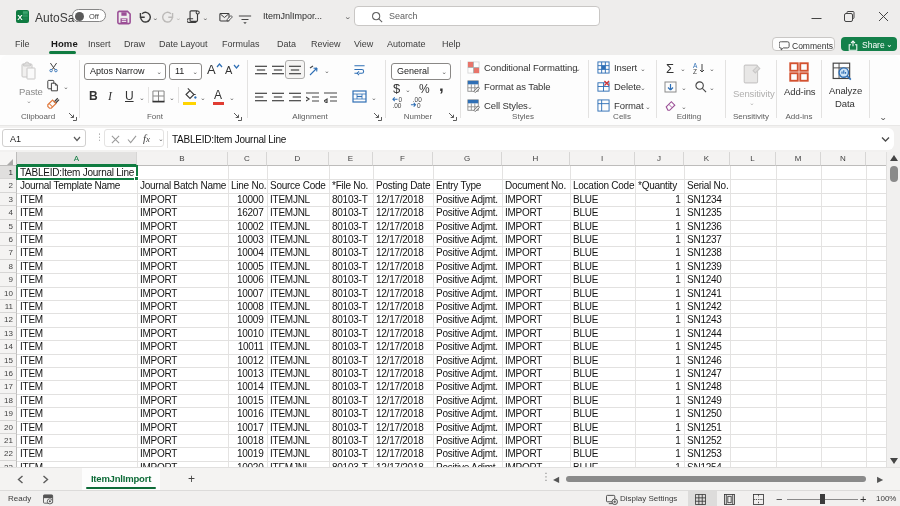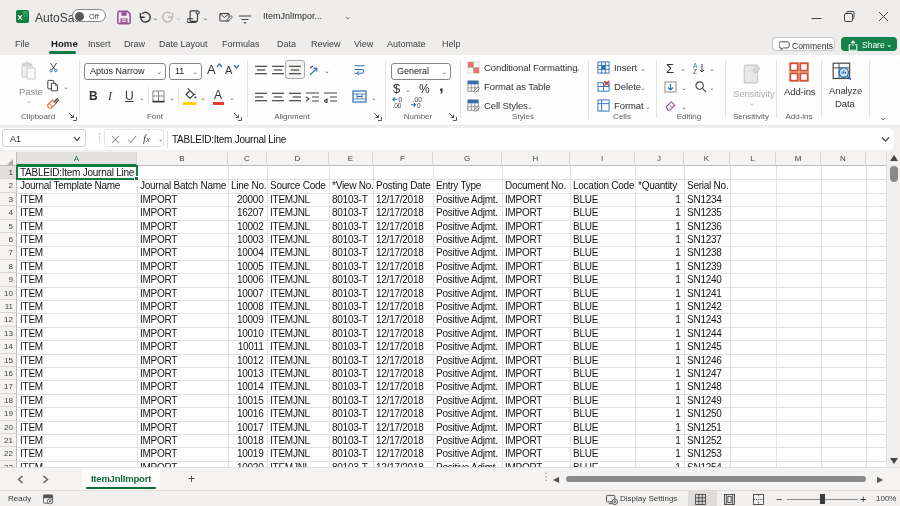--- a/index.html
+++ b/index.html
@@ -126,20 +126,27 @@
         <rect x="1" y="3" width="10.5" height="8.5" rx="1" fill="none" stroke="#3b3b3b" stroke-width="1.2"></rect>
         <path d="M1.5 3.5 L6.2 7.5 L11 3.5" fill="none" stroke="#3b3b3b" stroke-width="1.1"></path>
         <path d="M9.5 9.5 l4.2 -4.2 l1.6 1.6 l-4.2 4.2 l-2 0.4 z" fill="#fff" stroke="#3b3b3b" stroke-width="1"></path>
       </svg>
     <svg class="qat" style="left:238px; top:12px" viewBox="0 0 16 10">
         <path d="M1 1 h14 M4 5 h8" stroke="#444" stroke-width="1.2"></path>
         <path d="M6 8 l2 2 l2 -2 z" fill="#444"></path>
       </svg>
     <span id="docname">ItemJnlImpor...</span>
     <span class="chev" style="left:344px; top:12px; font-size:9px">⌄</span>
+    <div id="searchbox">
+      <svg width="12" height="12" viewBox="0 0 14 14">
+          <circle cx="6" cy="6" r="4.2" fill="none" stroke="#616161" stroke-width="1.2"></circle>
+          <path d="M9.2 9.2 L13 13" stroke="#616161" stroke-width="1.2"></path>
+        </svg>
+      <span>Search</span>
+    </div>
     <div class="winbtn" style="left:799px"><svg width="11" height="11" viewBox="0 0 11 11" style="margin-top:13px">
           <path d="M0.5 5.5 h10" stroke="#444" stroke-width="1"></path>
         </svg></div>
     <div class="winbtn" style="left:832px"><svg width="11" height="11" viewBox="0 0 11 11" style="margin-top:11px">
           <rect x="0.5" y="2.5" width="8" height="8" rx="1.5" fill="none" stroke="#444" stroke-width="1"></rect>
           <path d="M3 2.5 V1.5 a1 1 0 0 1 1 -1 h5 a1 1 0 0 1 1 1 v5 a1 1 0 0 1 -1 1 h-1" fill="none" stroke="#444" stroke-width="1"></path>
         </svg></div>
     <div class="winbtn" style="left:866px"><svg width="11" height="11" viewBox="0 0 11 11" style="margin-top:11px">
           <path d="M1 1 L10 10 M10 1 L1 10" stroke="#444" stroke-width="1"></path>
         </svg></div>
@@ -180,21 +187,21 @@
 <div class="gsep" style="left:385px"></div>
 <div class="gsep" style="left:460px"></div>
 <div class="gsep" style="left:588px"></div>
 <div class="gsep" style="left:656px"></div>
 <div class="gsep" style="left:725px"></div>
 <div class="gsep" style="left:776px"></div>
 <div class="gsep" style="left:821px"></div>
 <div class="gsep" style="left:869px"></div>
 <div class="glabel" style="left:38px">Clipboard</div>
 <div class="glabel" style="left:155px">Font</div>
-<div class="glabel" style="left:292px">Alignment</div>
+<div class="glabel" style="left:310px">Alignment</div>
 <div class="glabel" style="left:418px">Number</div>
 <div class="glabel" style="left:523px">Styles</div>
 <div class="glabel" style="left:622px">Cells</div>
 <div class="glabel" style="left:689px">Editing</div>
 <div class="glabel" style="left:751px">Sensitivity</div>
 <div class="glabel" style="left:799px">Add-ins</div>
 <svg class="ric" style="left:68px;top:57px" width="9" height="9" viewBox="0 0 9 9">
         <path d="M8.5 5 V8.5 H5 M1 1 L5.5 5.5 M5.5 5.5 v-2.8 M5.5 5.5 h-2.8" stroke="#5c5c5c" stroke-width="1" fill="none"></path>
       </svg>
 <svg class="ric" style="left:233px;top:57px" width="9" height="9" viewBox="0 0 9 9">
@@ -578,30 +585,30 @@
 <div class="hline" style="top:268.6px"></div>
 <div class="hline" style="top:282.0px"></div>
 <div class="hline" style="top:295.4px"></div>
 <div class="hline" style="top:308.8px"></div>
 
     <div class="cell left " style="left:17px;top:14.0px;width:120px">TABLEID:Item Journal Line</div>
 <div class="cell left " style="left:17px;top:27.4px;width:120px">Journal Template Name</div>
 <div class="cell left " style="left:137px;top:27.4px;width:91px">Journal Batch Name</div>
 <div class="cell left " style="left:228px;top:27.4px;width:39px">Line No.</div>
 <div class="cell left " style="left:267px;top:27.4px;width:62px">Source Code</div>
-<div class="cell left " style="left:329px;top:27.4px;width:44px">*View No.</div>
+<div class="cell left " style="left:329px;top:27.4px;width:44px">*File No.</div>
 <div class="cell left " style="left:373px;top:27.4px;width:60px">Posting Date</div>
 <div class="cell left " style="left:433px;top:27.4px;width:69px">Entry Type</div>
 <div class="cell left " style="left:502px;top:27.4px;width:68px">Document No.</div>
 <div class="cell left " style="left:570px;top:27.4px;width:65px">Location Code</div>
 <div class="cell left " style="left:635px;top:27.4px;width:49px">*Quantity</div>
 <div class="cell left " style="left:684px;top:27.4px;width:46px">Serial No.</div>
 <div class="cell left " style="left:17px;top:40.8px;width:120px">ITEM</div>
 <div class="cell left " style="left:137px;top:40.8px;width:91px">IMPORT</div>
-<div class="cell right " style="left:228px;top:40.8px;width:39px">20000</div>
+<div class="cell right " style="left:228px;top:40.8px;width:39px">10000</div>
 <div class="cell left " style="left:267px;top:40.8px;width:62px">ITEMJNL</div>
 <div class="cell left " style="left:329px;top:40.8px;width:44px">80103-T</div>
 <div class="cell left " style="left:373px;top:40.8px;width:60px">12/17/2018</div>
 <div class="cell left " style="left:433px;top:40.8px;width:69px">Positive Adjmt.</div>
 <div class="cell left " style="left:502px;top:40.8px;width:68px">IMPORT</div>
 <div class="cell left " style="left:570px;top:40.8px;width:65px">BLUE</div>
 <div class="cell right " style="left:635px;top:40.8px;width:49px">1</div>
 <div class="cell left " style="left:684px;top:40.8px;width:46px">SN1234</div>
 <div class="cell left " style="left:17px;top:54.2px;width:120px">ITEM</div>
 <div class="cell left " style="left:137px;top:54.2px;width:91px">IMPORT</div>

